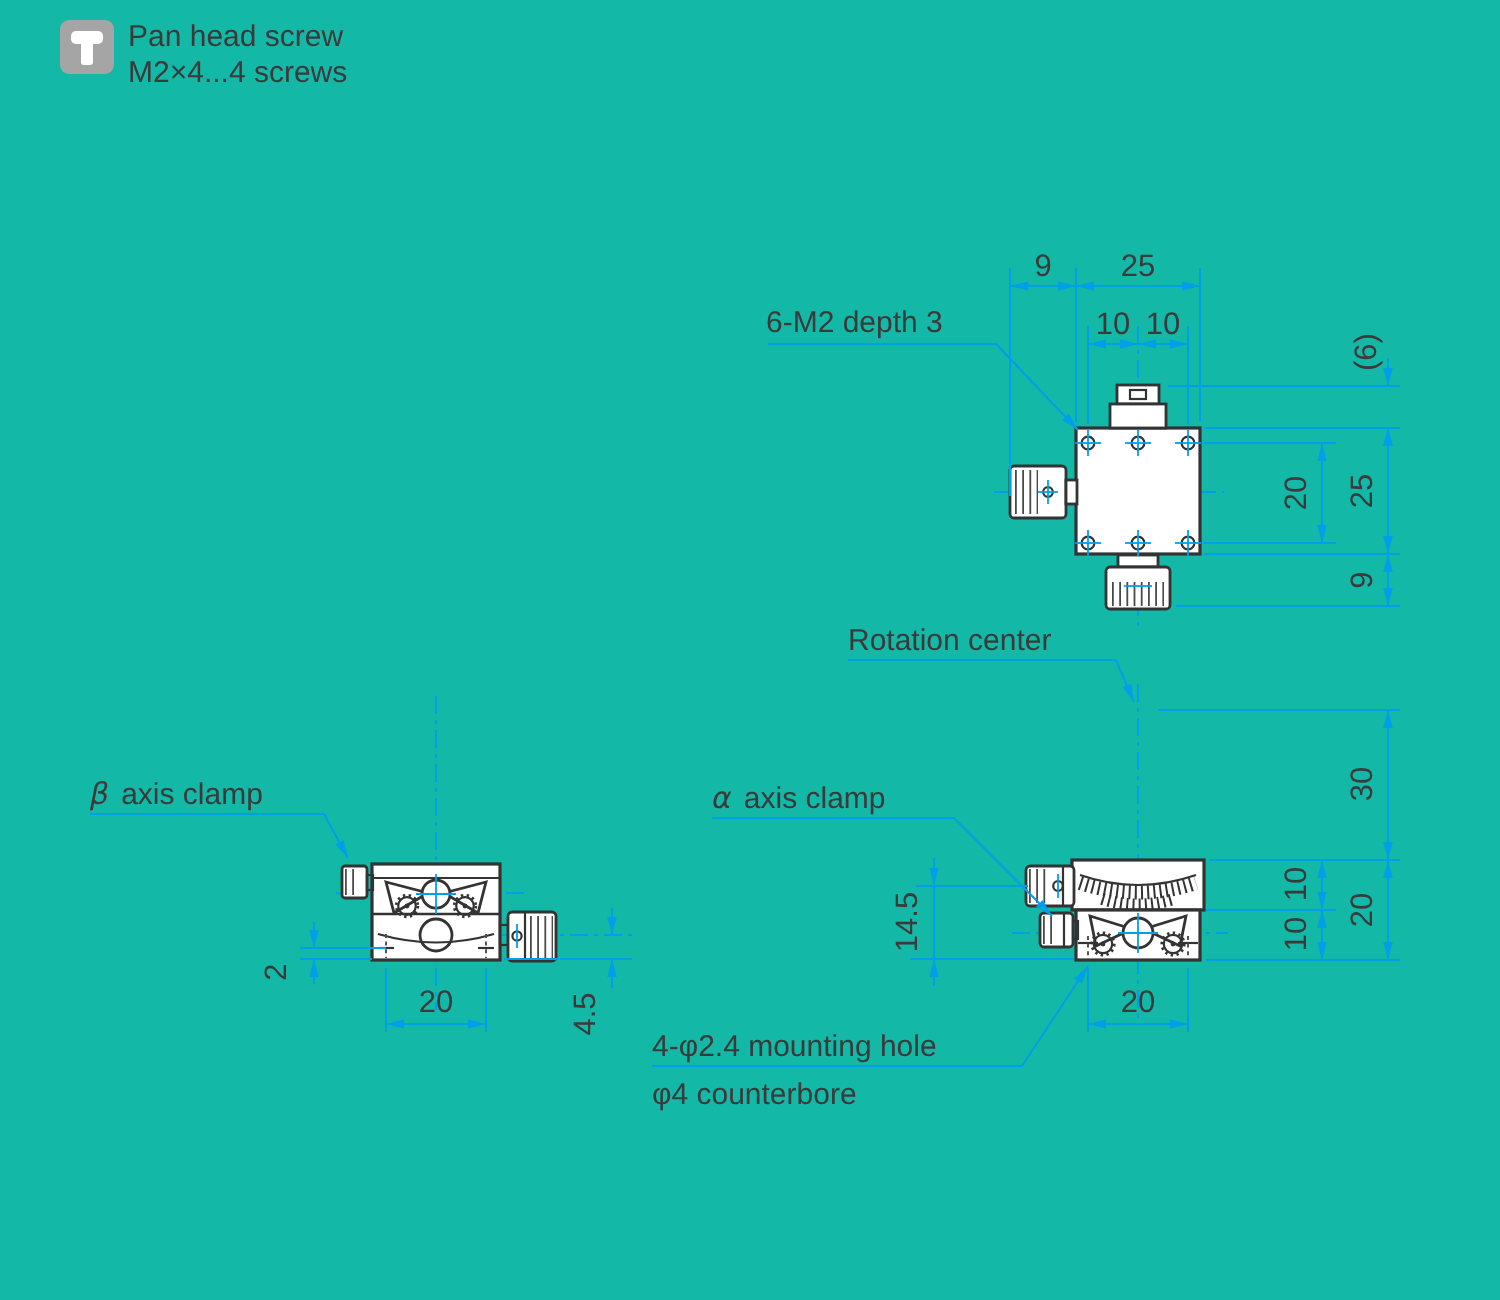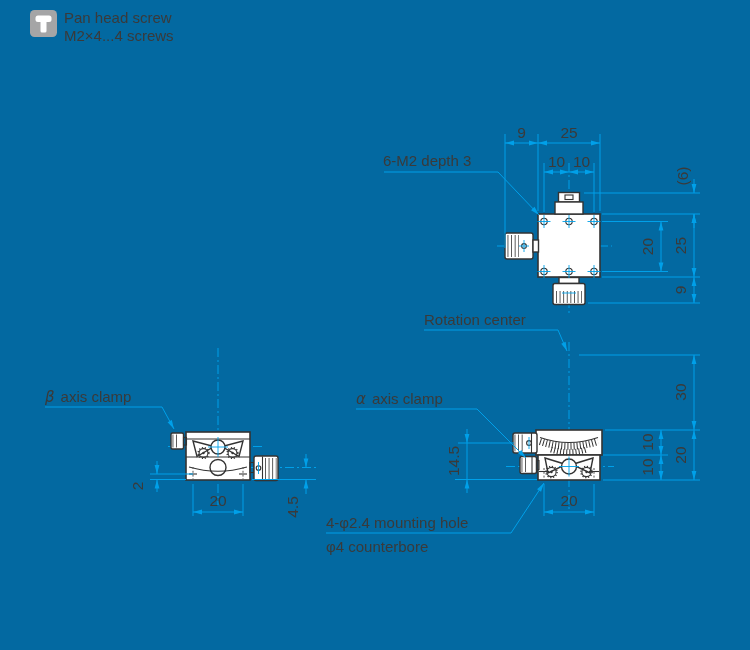--- a/index.html
+++ b/index.html
@@ -1,16 +1,16 @@
 <!DOCTYPE html>
 <html><head>
 <meta charset="utf-8">
 <style>
   html,body{margin:0;padding:0;background:#fff;}
-  #canvas{position:relative;width:750px;height:650px;background:#0369a1;overflow:hidden;}
+  #canvas{position:relative;width:750px;height:650px;background:#14b8a6;overflow:hidden;}
   svg{display:block;}
   text{font-family:"Liberation Sans","DejaVu Sans",sans-serif;fill:#3a3a3a;}
   .lbl{font-size:15px;}
   .dim{font-size:15.5px;}
   .leg{font-size:15px;}
   .cy{stroke:#00A0E9;stroke-width:1;fill:none;}
   .cyt{stroke:#00A0E9;stroke-width:0.9;fill:none;}
   .cl{stroke:#00A0E9;stroke-width:1;fill:none;stroke-dasharray:9 3 2 3;}
   .dk{stroke:#333;fill:none;}
   .body{stroke:#333;stroke-width:1.6;fill:#fff;}

